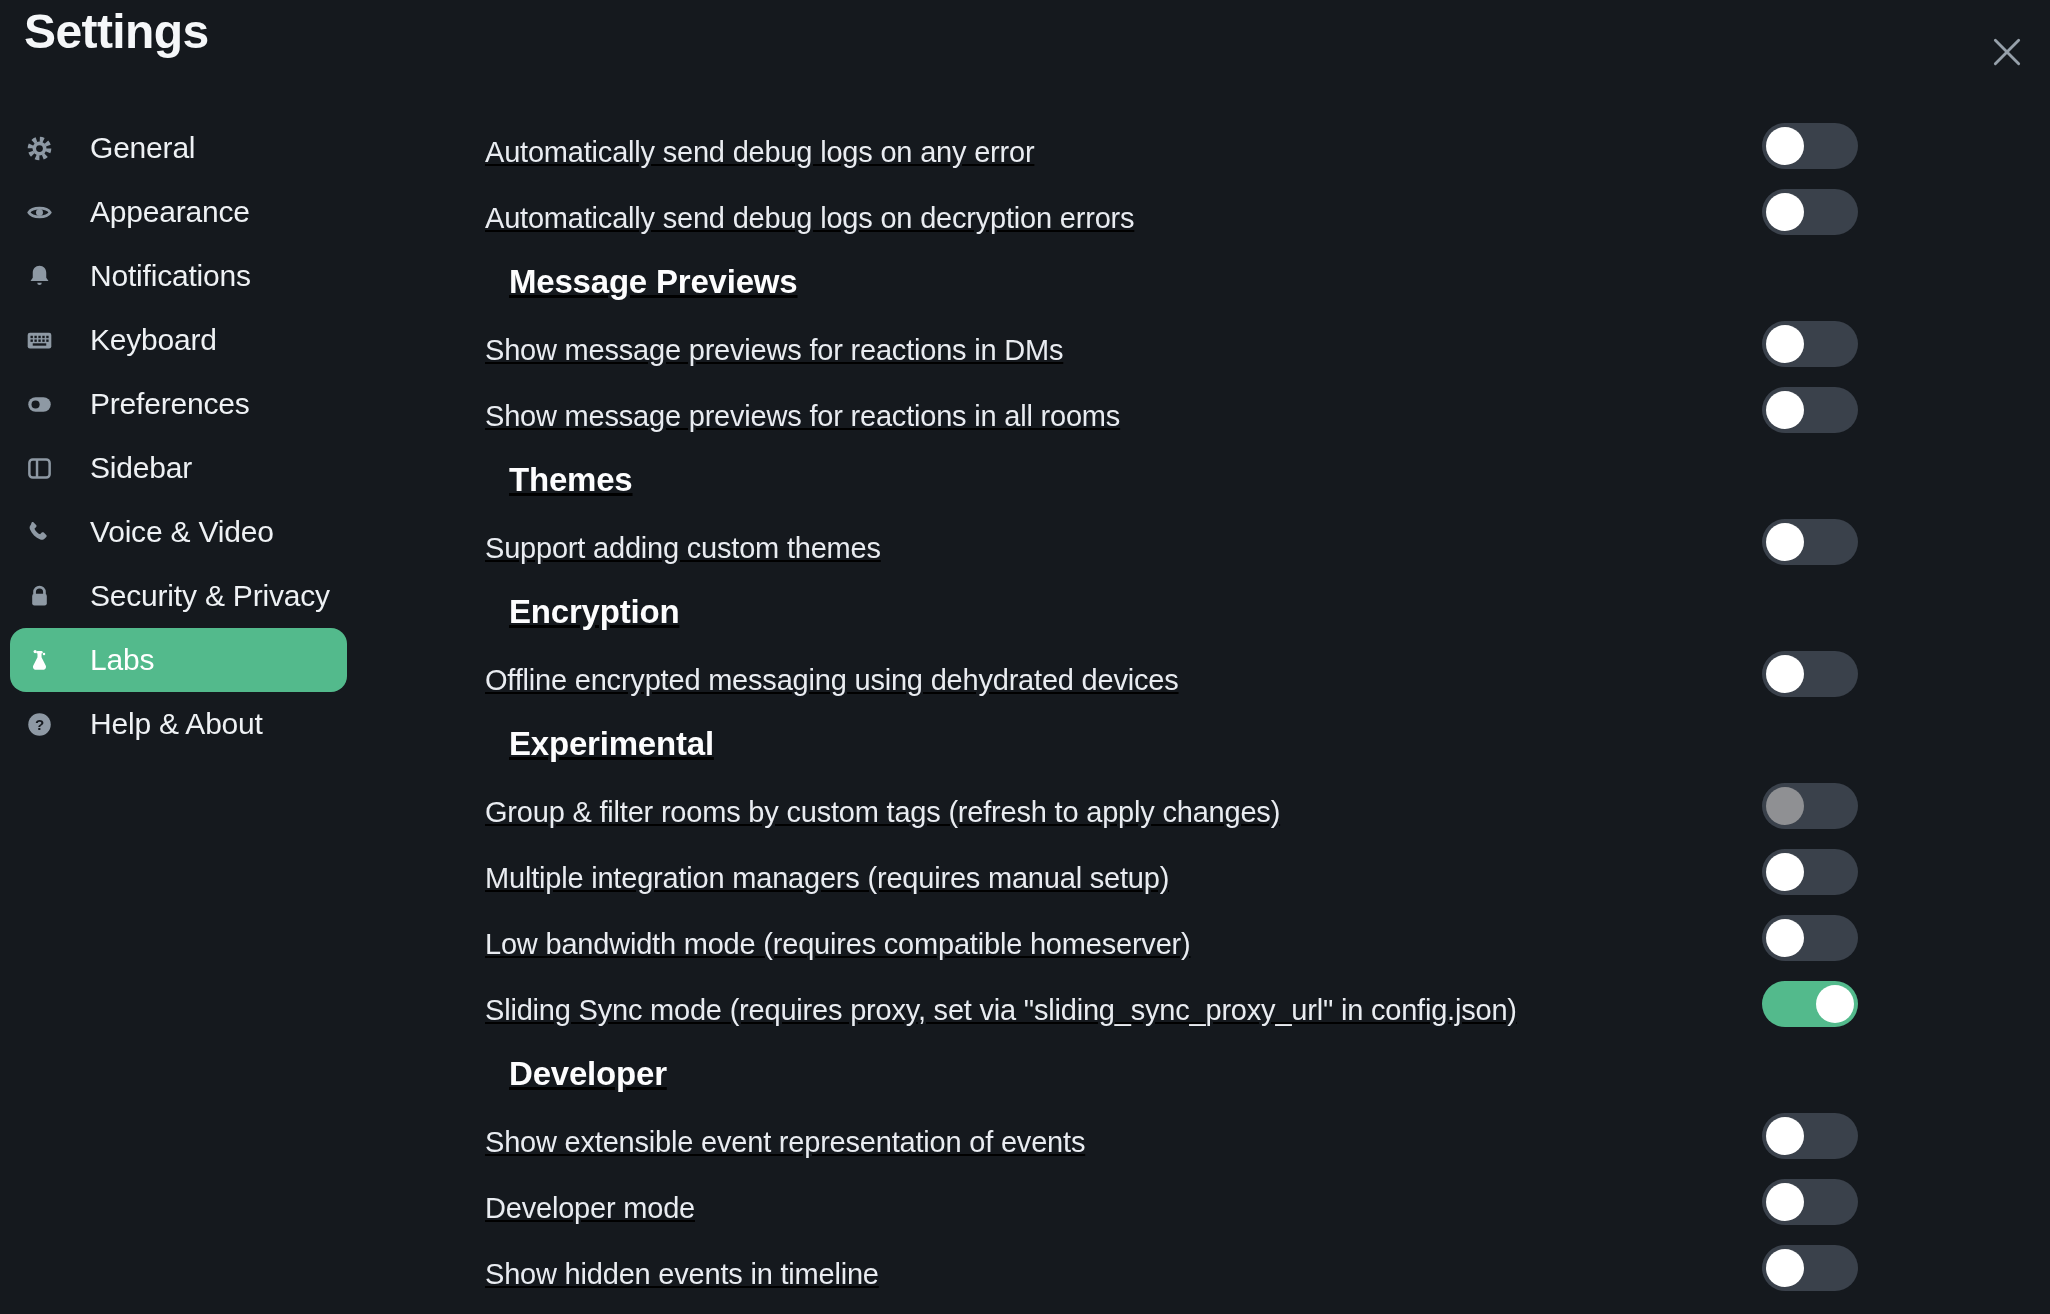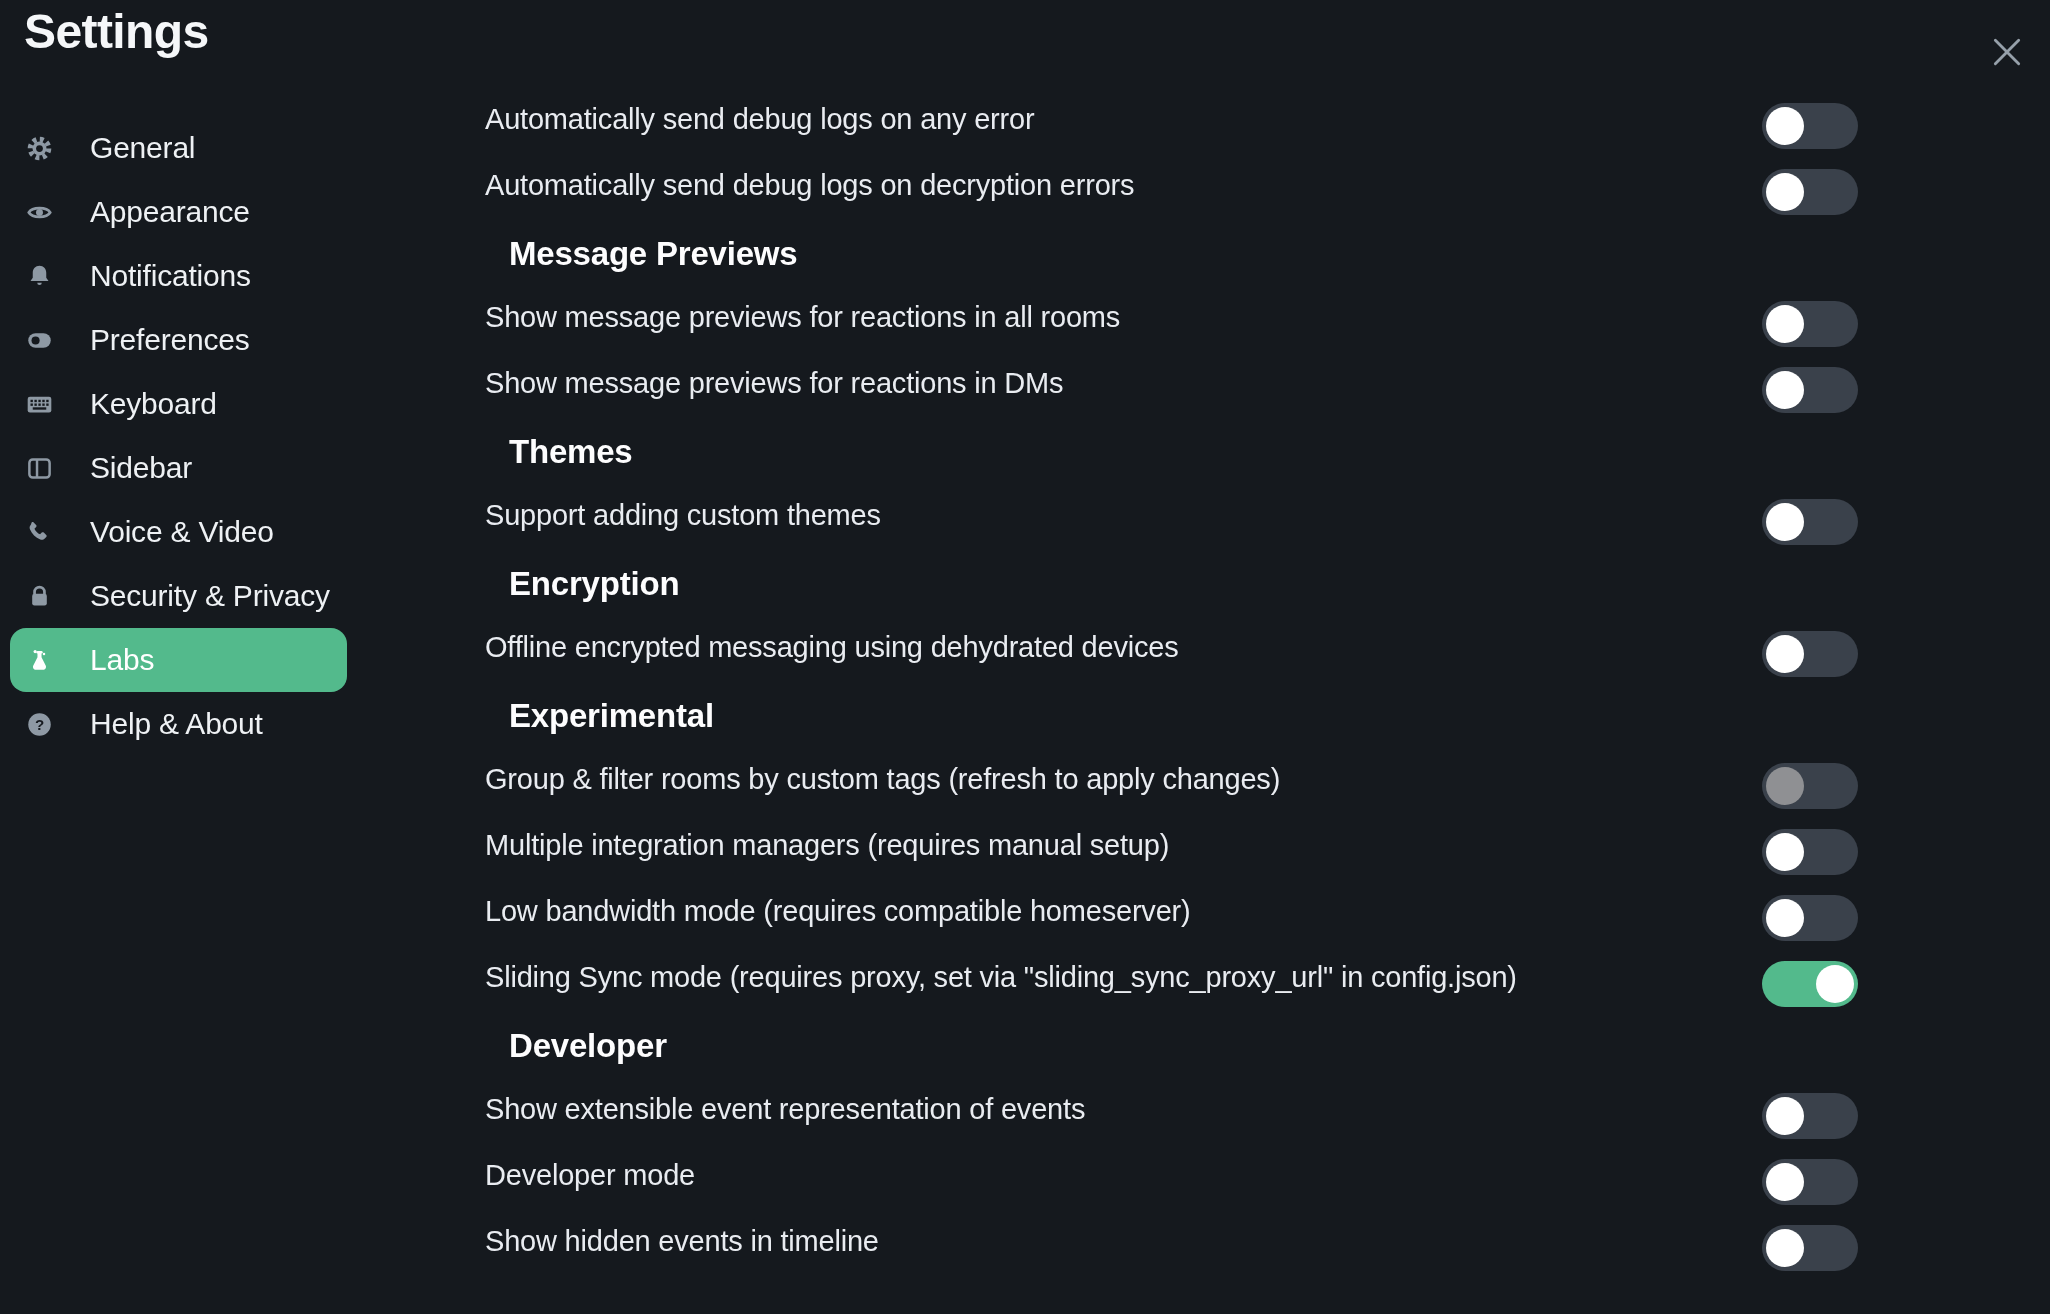--- a/index.html
+++ b/index.html
@@ -26,21 +26,21 @@
     margin:0 13px 0 10px;padding-left:16px;border-radius:16px;
     color:#eef1f4;font-size:30px;letter-spacing:-0.2px;cursor:pointer;
   }
   .side-item .icn{width:27px;height:27px;flex:0 0 27px;color:#8e99a4;}
   .side-item .icn svg{width:27px;height:27px;display:block;}
   .side-item .lbl{margin-left:37px;white-space:nowrap;}
   .side-item.selected{background:var(--accent,#53ba8c);color:#ffffff;}
   .side-item.selected .icn{color:#ffffff;}
   
   .content{position:absolute;left:485px;top:103px;width:1373px;}
-  .row{height:66px;display:flex;align-items:flex-start;}
+  .row{height:66px;display:flex;align-items:flex-end;text-decoration:underline;}
   .row .rlbl{font-size:29px;color:#e9ecf1;letter-spacing:-0.2px;white-space:nowrap;}
   .row.heading .rlbl{font-size:33px;font-weight:700;color:#fdfdfe;margin-left:24px;}
   
   .toggle{
     margin-left:auto;flex:0 0 96px;width:96px;height:46px;border-radius:23px;
     background:var(--track,#3a414b);position:relative;border:none;padding:0;cursor:pointer;
   }
   .toggle .knob{
     position:absolute;top:4px;left:4px;width:38px;height:38px;border-radius:50%;
     background:#ffffff;
@@ -81,29 +81,20 @@
       <span class="lbl">Appearance</span>
     </div>
     <div class="side-item">
       <span class="icn">
         <svg viewBox="0 0 24 24" fill="currentColor">
           <path d="M12 2.5c-3.6 0-6 2.6-6 6.2V13l-2 3h16l-2-3V8.7c0-3.6-2.4-6.2-6-6.2z"></path>
           <path d="M10 17.5h4a2 2 0 0 1-4 0z"></path>
         </svg>
       </span>
       <span class="lbl">Notifications</span>
-    </div>
-    <div class="side-item">
-      <span class="icn">
-        <svg viewBox="0 0 24 24" fill="currentColor">
-          <rect x="2" y="5.5" width="20" height="13" rx="6.5"></rect>
-          <circle cx="8.5" cy="12" r="3.6" fill="#15191e"></circle>
-        </svg>
-      </span>
-      <span class="lbl">Preferences</span>
     </div>
     <div class="side-item">
       <span class="icn">
         <svg viewBox="0 0 24 24" fill="currentColor">
           <rect x="1.5" y="5" width="21" height="14" rx="2"></rect>
           <g fill="#15191e">
             <rect x="4" y="7.8" width="2.1" height="2.1"></rect>
             <rect x="7.5" y="7.8" width="2.1" height="2.1"></rect>
             <rect x="11" y="7.8" width="2.1" height="2.1"></rect>
             <rect x="14.5" y="7.8" width="2.1" height="2.1"></rect>
@@ -114,20 +105,29 @@
             <rect x="14.5" y="11.1" width="2.1" height="2.1"></rect>
             <rect x="18" y="11.1" width="2.1" height="2.1"></rect>
             <rect x="6" y="14.5" width="12" height="2.1"></rect>
           </g>
         </svg>
       </span>
       <span class="lbl">Keyboard</span>
     </div>
     <div class="side-item">
       <span class="icn">
+        <svg viewBox="0 0 24 24" fill="currentColor">
+          <rect x="2" y="5.5" width="20" height="13" rx="6.5"></rect>
+          <circle cx="8.5" cy="12" r="3.6" fill="#15191e"></circle>
+        </svg>
+      </span>
+      <span class="lbl">Preferences</span>
+    </div>
+    <div class="side-item">
+      <span class="icn">
         <svg viewBox="0 0 24 24" fill="none" stroke="currentColor" stroke-width="2.2">
           <rect x="3" y="4" width="18" height="16" rx="3"></rect>
           <line x1="9.8" y1="4" x2="9.8" y2="20"></line>
         </svg>
       </span>
       <span class="lbl">Sidebar</span>
     </div>
     <div class="side-item">
       <span class="icn">
         <svg viewBox="0 0 24 24" fill="currentColor">
@@ -177,27 +177,27 @@
     <div class="row">
       <span class="rlbl">Automatically send debug logs on decryption errors</span>
       <button class="toggle" role="switch" aria-checked="false">
         <span class="knob"></span>
       </button>
     </div>
     <div class="row heading">
       <span class="rlbl">Message Previews</span>
     </div>
     <div class="row">
+      <span class="rlbl">Show message previews for reactions in DMs</span>
+      <button class="toggle" role="switch" aria-checked="false">
+        <span class="knob"></span>
+      </button>
+    </div>
+    <div class="row">
       <span class="rlbl">Show message previews for reactions in all rooms</span>
-      <button class="toggle" role="switch" aria-checked="false">
-        <span class="knob"></span>
-      </button>
-    </div>
-    <div class="row">
-      <span class="rlbl">Show message previews for reactions in DMs</span>
       <button class="toggle" role="switch" aria-checked="false">
         <span class="knob"></span>
       </button>
     </div>
     <div class="row heading">
       <span class="rlbl">Themes</span>
     </div>
     <div class="row">
       <span class="rlbl">Support adding custom themes</span>
       <button class="toggle" role="switch" aria-checked="false">

